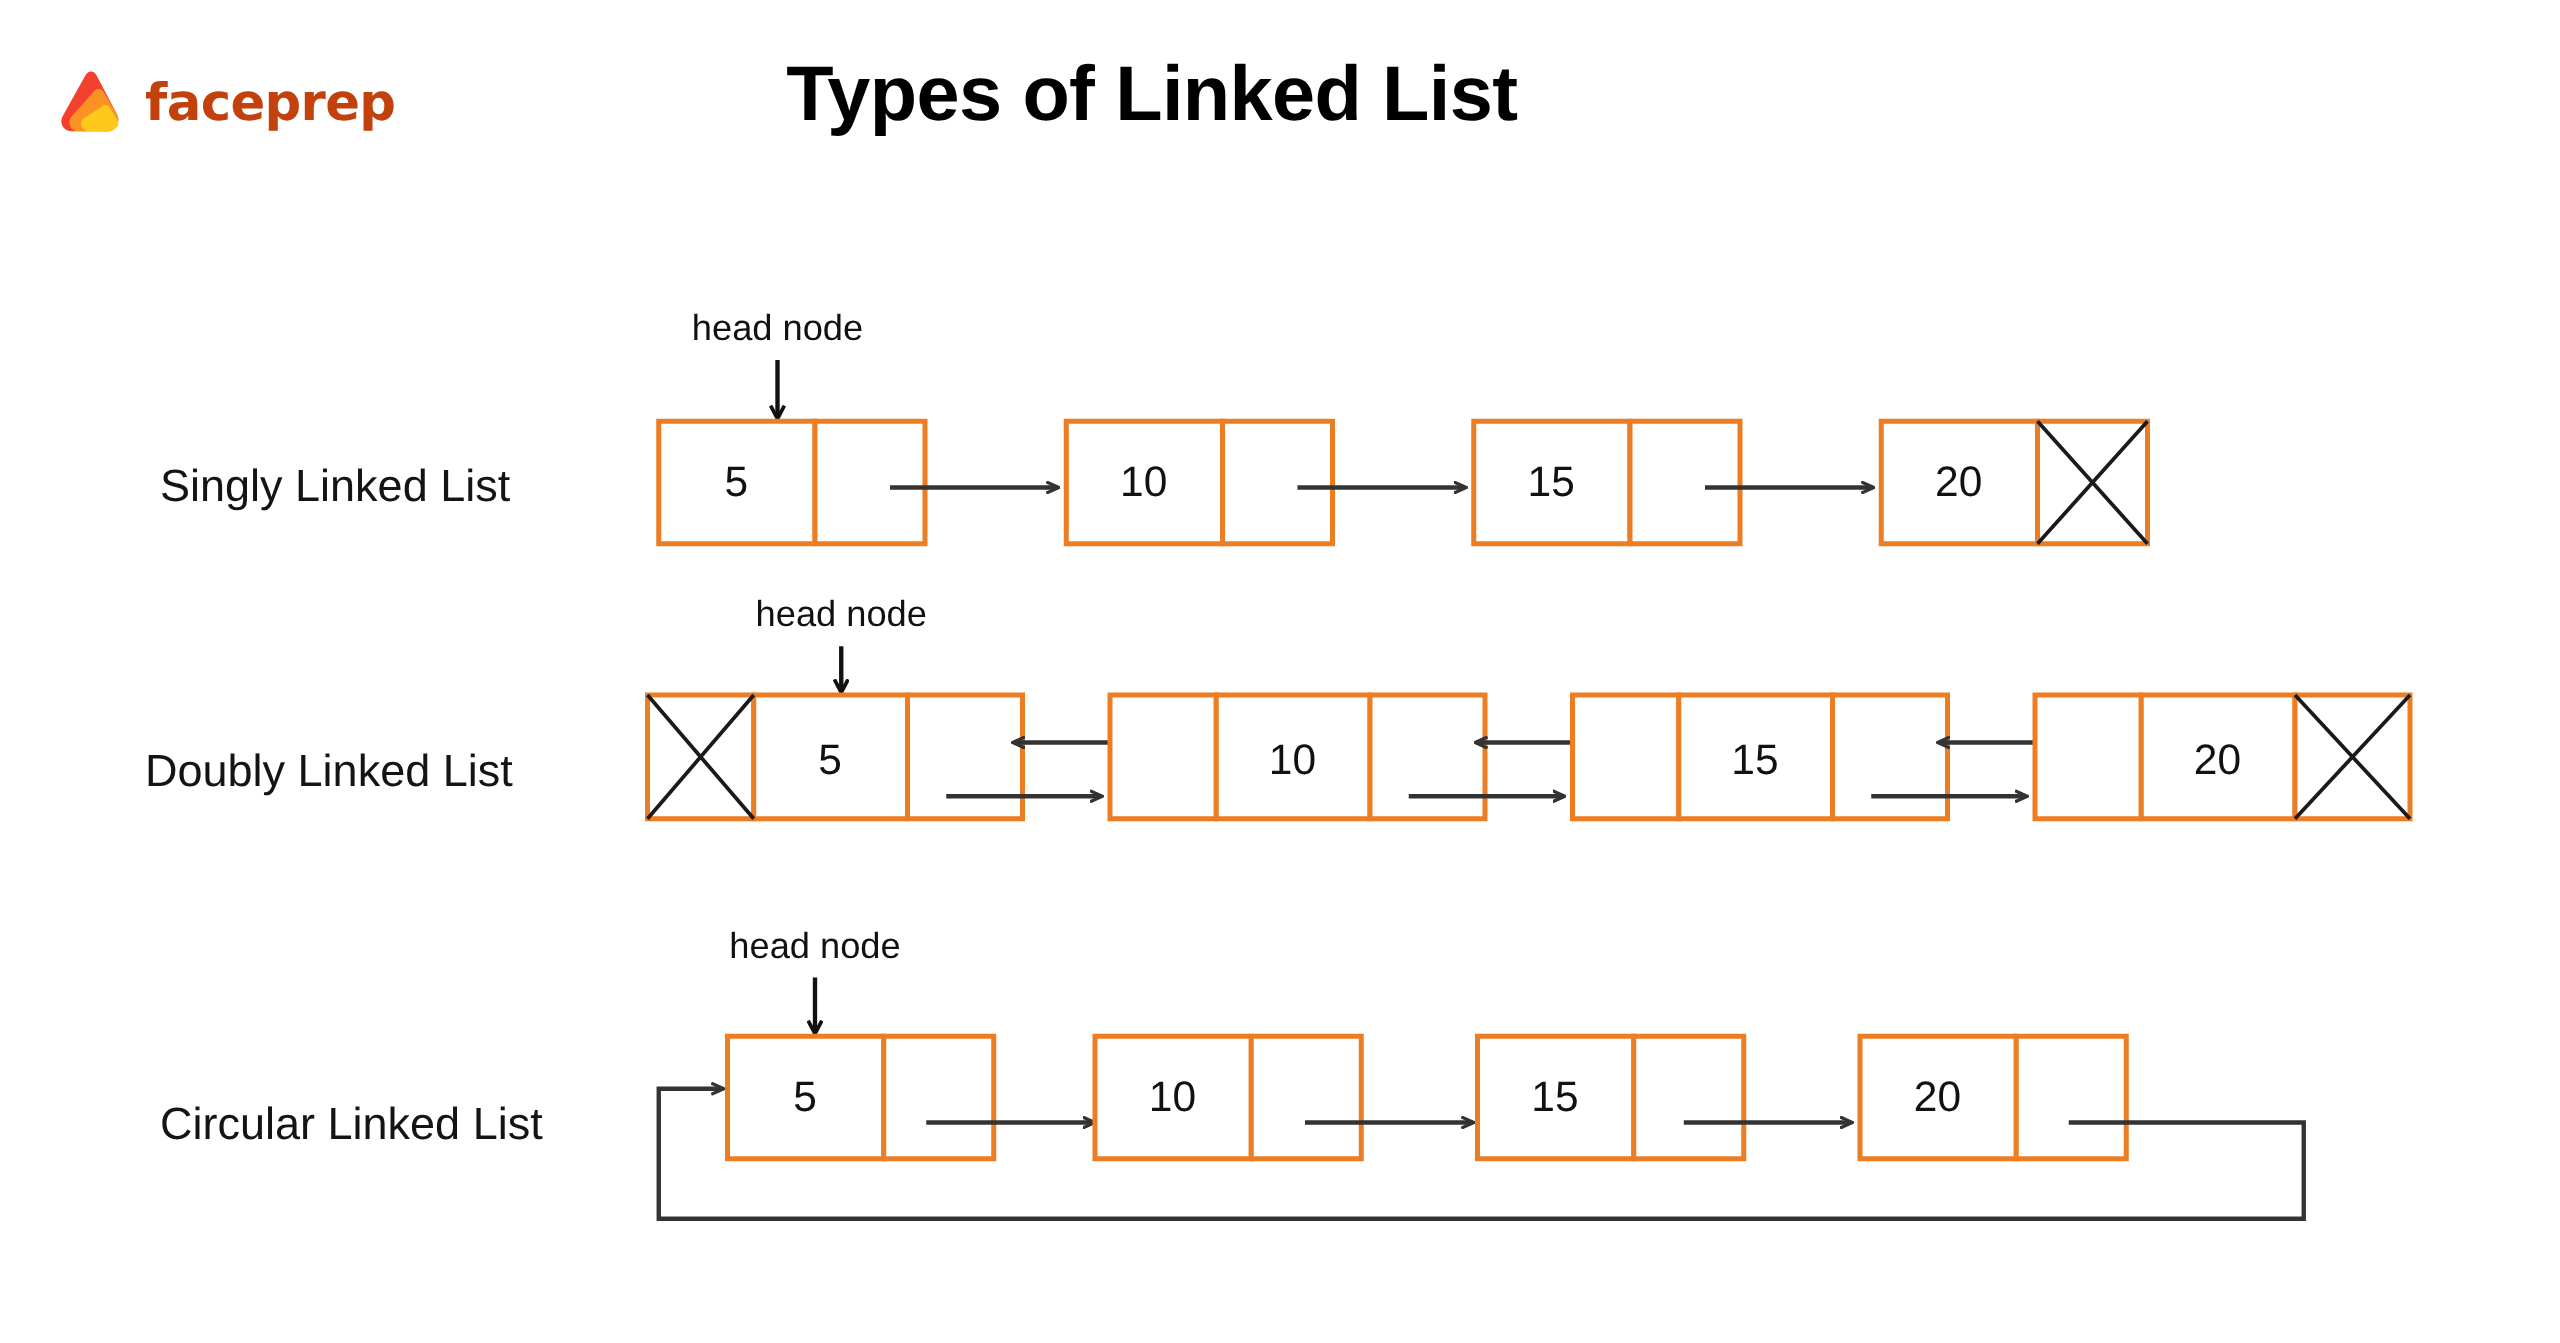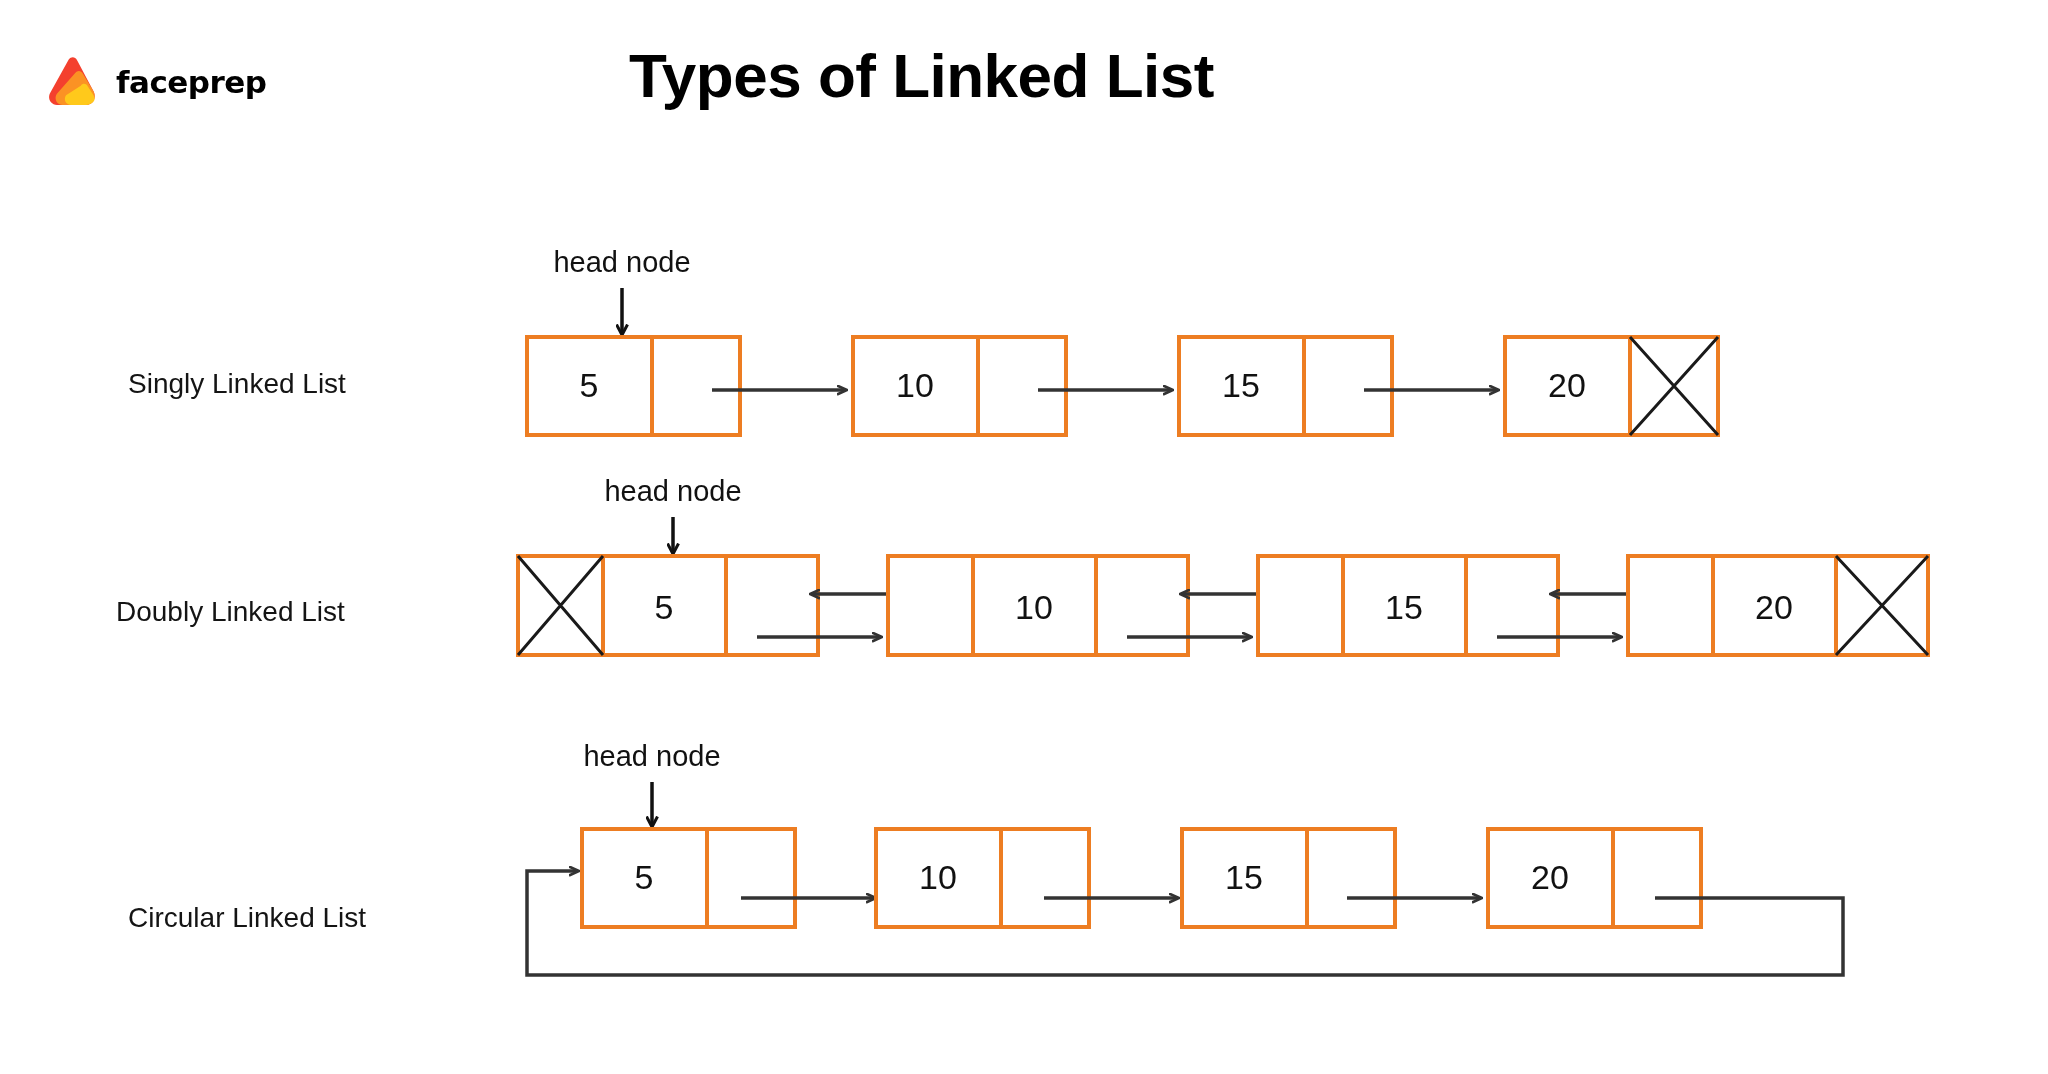--- a/index.html
+++ b/index.html
@@ -30,50 +30,50 @@
     align-items: center;
     gap: 14px;
   }
   .brand-mark {
     width: 60px;
     height: 60px;
     display: block;
   }
   .brand-name {
     font-family: "DejaVu Sans", sans-serif;
-    font-size: 31px;
+    font-size: 41px;
     font-weight: 700;
-    color: #000000;
+    color: #c2410c;
     letter-spacing: -0.5px;
     line-height: 1;
   }
   .page-title {
     position: absolute;
     left: 0;
     top: 40px;
     width: 1843px;
     text-align: center;
     font-family: "Liberation Sans", sans-serif;
     font-size: 62px;
     font-weight: 700;
     color: #000000;
     letter-spacing: -0.5px;
   }
 
   
   .row-label {
     position: absolute;
     font-family: "Liberation Sans", sans-serif;
-    font-size: 28px;
+    font-size: 36px;
     color: #141414;
     white-space: nowrap;
   }
   #label-singly   { left: 128px; top: 368px; }
   #label-doubly   { left: 116px; top: 596px; }
-  #label-circular { left: 128px; top: 878px; margin-top: 24px; }
+  #label-circular { left: 128px; top: 878px; }
 
   
   #diagram {
     position: absolute;
     left: 0;
     top: 0;
     width: 2048px;
     height: 1074px;
   }
   .cell-rect {

